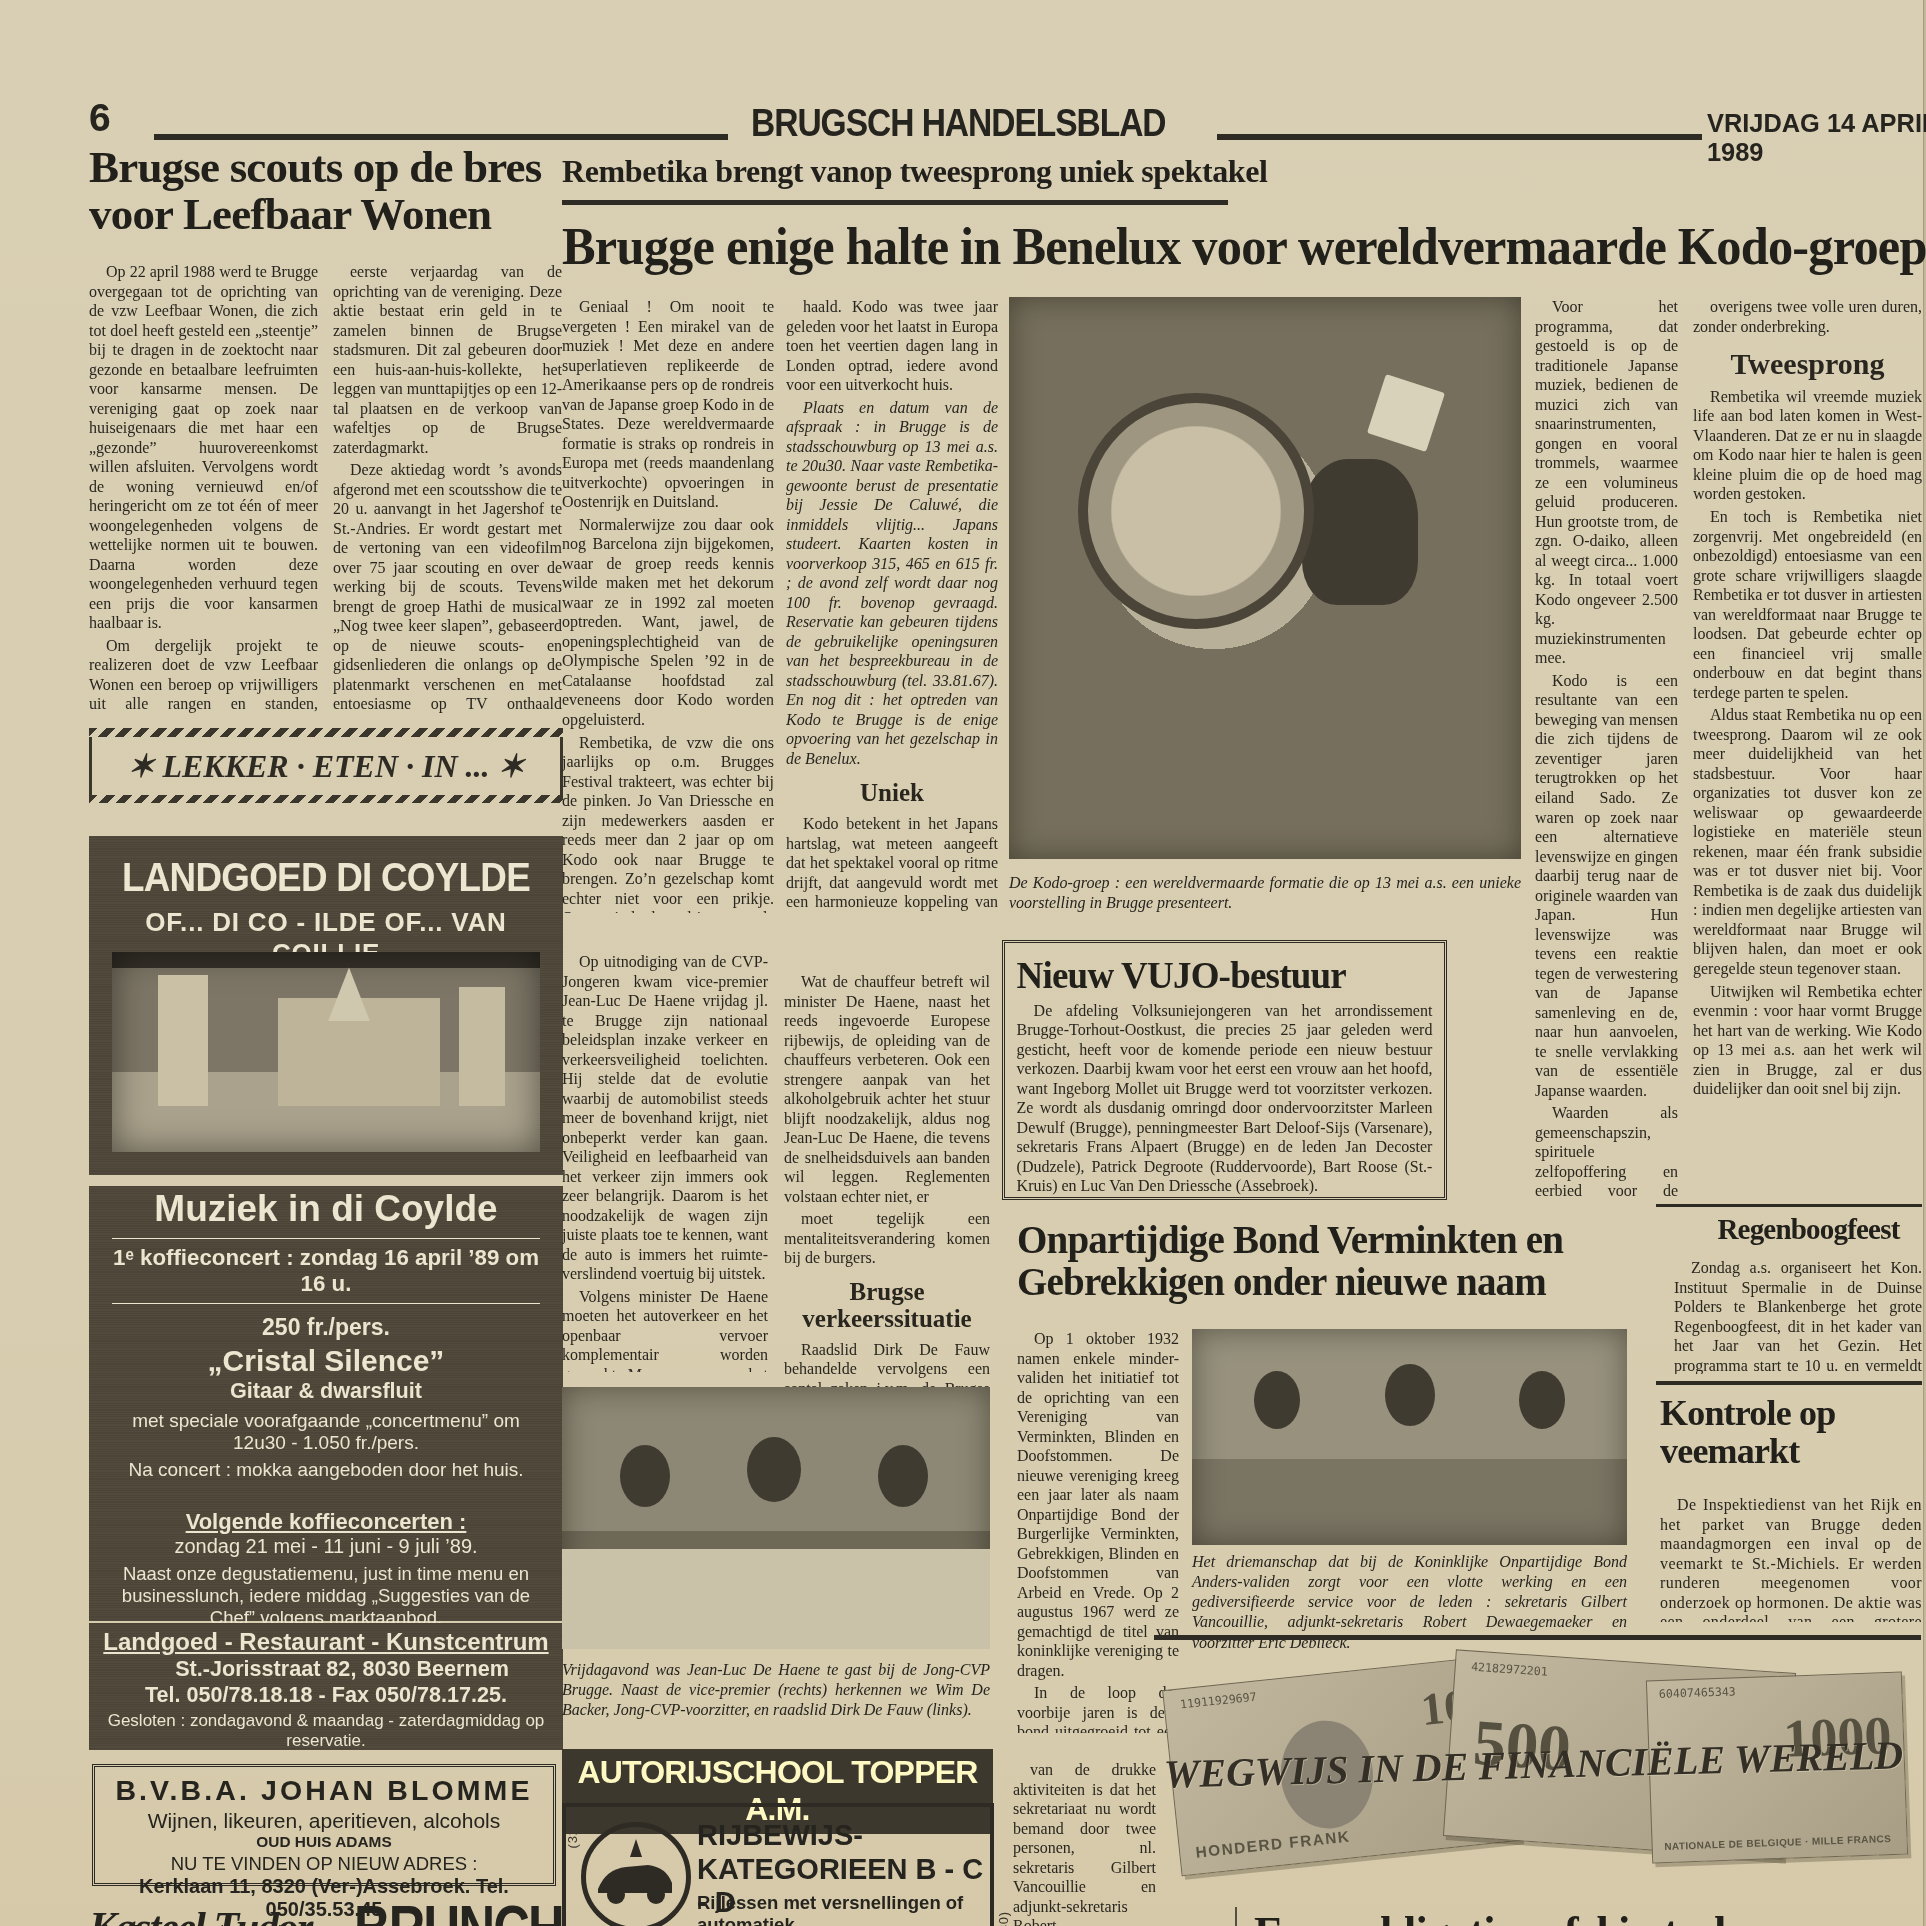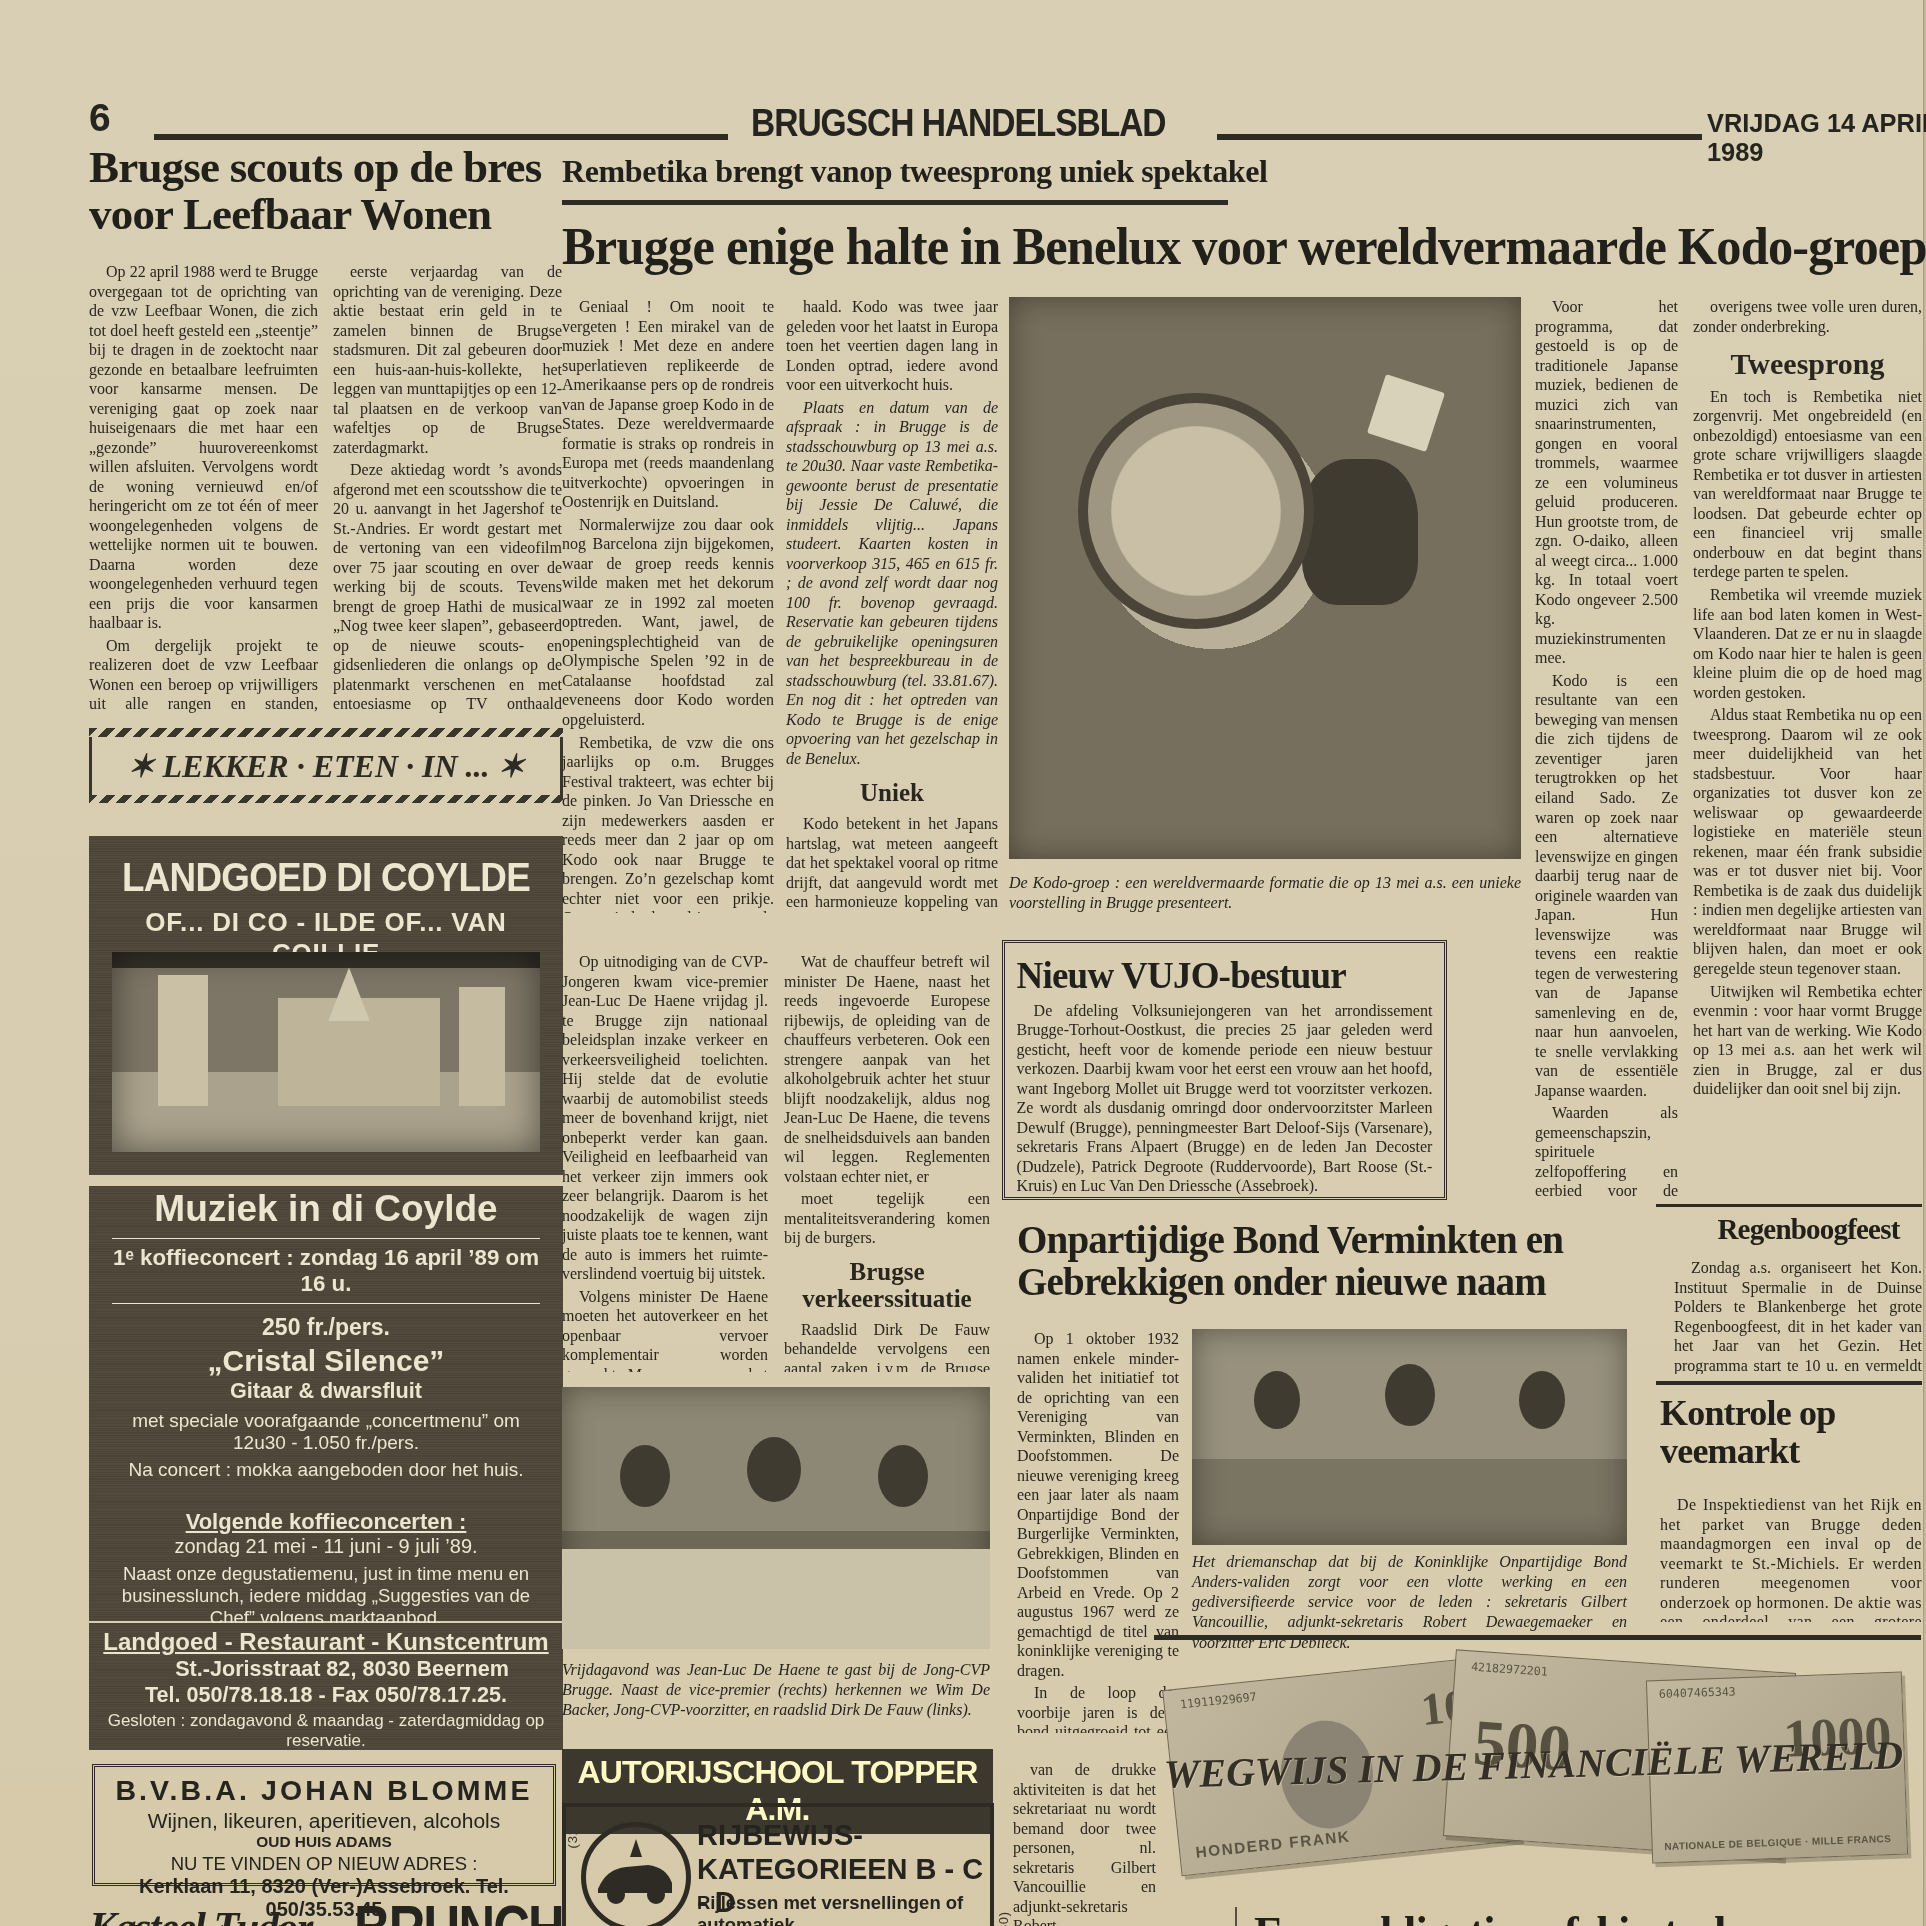--- a/index.html
+++ b/index.html
@@ -135,32 +135,32 @@
 
   <div class="col" style="left:1535px;top:297px;width:143px;height:901px;overflow:hidden;">
       <p>Voor het programma, dat gestoeld is op de traditionele Japanse muziek, bedienen de muzici zich van snaarinstrumenten, gongen en vooral trommels, waarmee ze een volumineus geluid produceren. Hun grootste trom, de zgn. O-daiko, alleen al weegt circa... 1.000 kg. In totaal voert Kodo ongeveer 2.500 kg. muziekinstrumenten mee.</p>
       <p>Kodo is een resultante van een beweging van mensen die zich tijdens de zeventiger jaren terugtrokken op het eiland Sado. Ze waren op zoek naar een alternatieve levenswijze en gingen daarbij terug naar de originele waarden van Japan. Hun levenswijze was tevens een reaktie tegen de verwestering van de Japanse samenleving en de, naar hun aanvoelen, te snelle vervlakking van de essentiële Japanse waarden.</p>
       <p>Waarden als gemeenschapszin, spirituele zelfopoffering en eerbied voor de natuur wilden ze vooral de jeugd opnieuw bijbrengen en als instrument daartoe kozen ze de muziek. Na vijf jaar van zelfgekozen isolatie, waarbij zij zichzelf een Spartaanse levensstijl oplegden, trokken de muzikanten de wereld rond met een spektakel dat uit de meest traditionele bronnen werd geput.</p>
     </div>
   <div class="col" style="left:1693px;top:297px;width:229px;height:901px;overflow:hidden;">
     <p>overigens twee volle uren duren, zonder onderbreking.</p>
     <div class="subhead" style="font-size:30px;">Tweesprong</div>
     <div>
+        <p>Rembetika wil vreemde muziek life aan bod laten komen in West-Vlaanderen. Dat ze er nu in slaagde om Kodo naar hier te halen is geen kleine pluim die op de hoed mag worden gestoken.</p>
         <p>En toch is Rembetika niet zorgenvrij. Met ongebreideld (en onbezoldigd) entoesiasme van een grote schare vrijwilligers slaagde Rembetika er tot dusver in artiesten van wereldformaat naar Brugge te loodsen. Dat gebeurde echter op een financieel vrij smalle onderbouw en dat begint thans terdege parten te spelen.</p>
-        <p>Rembetika wil vreemde muziek life aan bod laten komen in West-Vlaanderen. Dat ze er nu in slaagde om Kodo naar hier te halen is geen kleine pluim die op de hoed mag worden gestoken.</p>
         <p>Aldus staat Rembetika nu op een tweesprong. Daarom wil ze ook meer duidelijkheid van het stadsbestuur. Voor haar organizaties tot dusver kon ze weliswaar op gewaardeerde logistieke en materiële steun rekenen, maar één frank subsidie was er tot dusver niet bij. Voor Rembetika is de zaak dus duidelijk : indien men degelijke artiesten van wereldformaat naar Brugge wil blijven halen, dan moet er ook geregelde steun tegenover staan.</p>
         <p>Uitwijken wil Rembetika echter evenmin : voor haar vormt Brugge het hart van de werking. Wie Kodo op 13 mei a.s. aan het werk wil zien in Brugge, zal er dus duidelijker dan ooit snel bij zijn.</p>
       </div>
   </div>
 
   <div class="col" style="left:562px;top:952px;width:206px;height:420px;overflow:hidden;">
       <p>Op uitnodiging van de CVP-Jongeren kwam vice-premier Jean-Luc De Haene vrijdag jl. te Brugge zijn nationaal beleidsplan inzake verkeer en verkeersveiligheid toelichten. Hij stelde dat de evolutie waarbij de automobilist steeds meer de bovenhand krijgt, niet onbeperkt verder kan gaan. Veiligheid en leefbaarheid van het verkeer zijn immers ook zeer belangrijk. Daarom is het noodzakelijk de wagen zijn juiste plaats toe te kennen, want de auto is immers het ruimte-verslindend voertuig bij uitstek.</p>
       <p>Volgens minister De Haene moeten het autoverkeer en het openbaar vervoer komplementair worden gemaakt. Mensen weer op het openbaar vervoer krijgen kan slechts lukken indien dat vervoer sneller, stipter en komfortabeler wordt gemaakt. Niet de te halen snelheid, maar het komfort van de inzittenden moet voor de wagenkonstrukteurs van belang zijn.</p>
     </div>
-  <div class="col" style="left:784px;top:952px;width:206px;height:420px;overflow:hidden;">
+  <div class="col" style="left:784px;top:972px;width:206px;height:420px;overflow:hidden;">
     <div>
         <p>Wat de chauffeur betreft wil minister De Haene, naast het reeds ingevoerde Europese rijbewijs, de opleiding van de chauffeurs verbeteren. Ook een strengere aanpak van het alkoholgebruik achter het stuur blijft noodzakelijk, aldus nog Jean-Luc De Haene, die tevens de snelheidsduivels aan banden wil leggen. Reglementen volstaan echter niet, er</p>
       </div>
     <p>moet tegelijk een mentaliteitsverandering komen bij de burgers.</p>
     <div class="subhead">Brugse verkeerssituatie</div>
     <div>
         <p>Raadslid Dirk De Fauw behandelde vervolgens een aantal zaken i.v.m. de Brugse verkeerssituatie. Zo wees hij er op dat het dringend nodig is dat een nieuw struktuurplan voor Brugge wordt opgesteld. Hij stelde ernstige vragen bij het verkeersimpakt dat het geplande stadion met bijhorend kommercieel centrum zou teweegbrengen.</p>
       </div>
   </div>
   <div class="photo" style="left:562px;top:1387px;width:428px;height:262px;background:linear-gradient(180deg,#8d8775 0 55%,#6e6857 55% 100%);">

